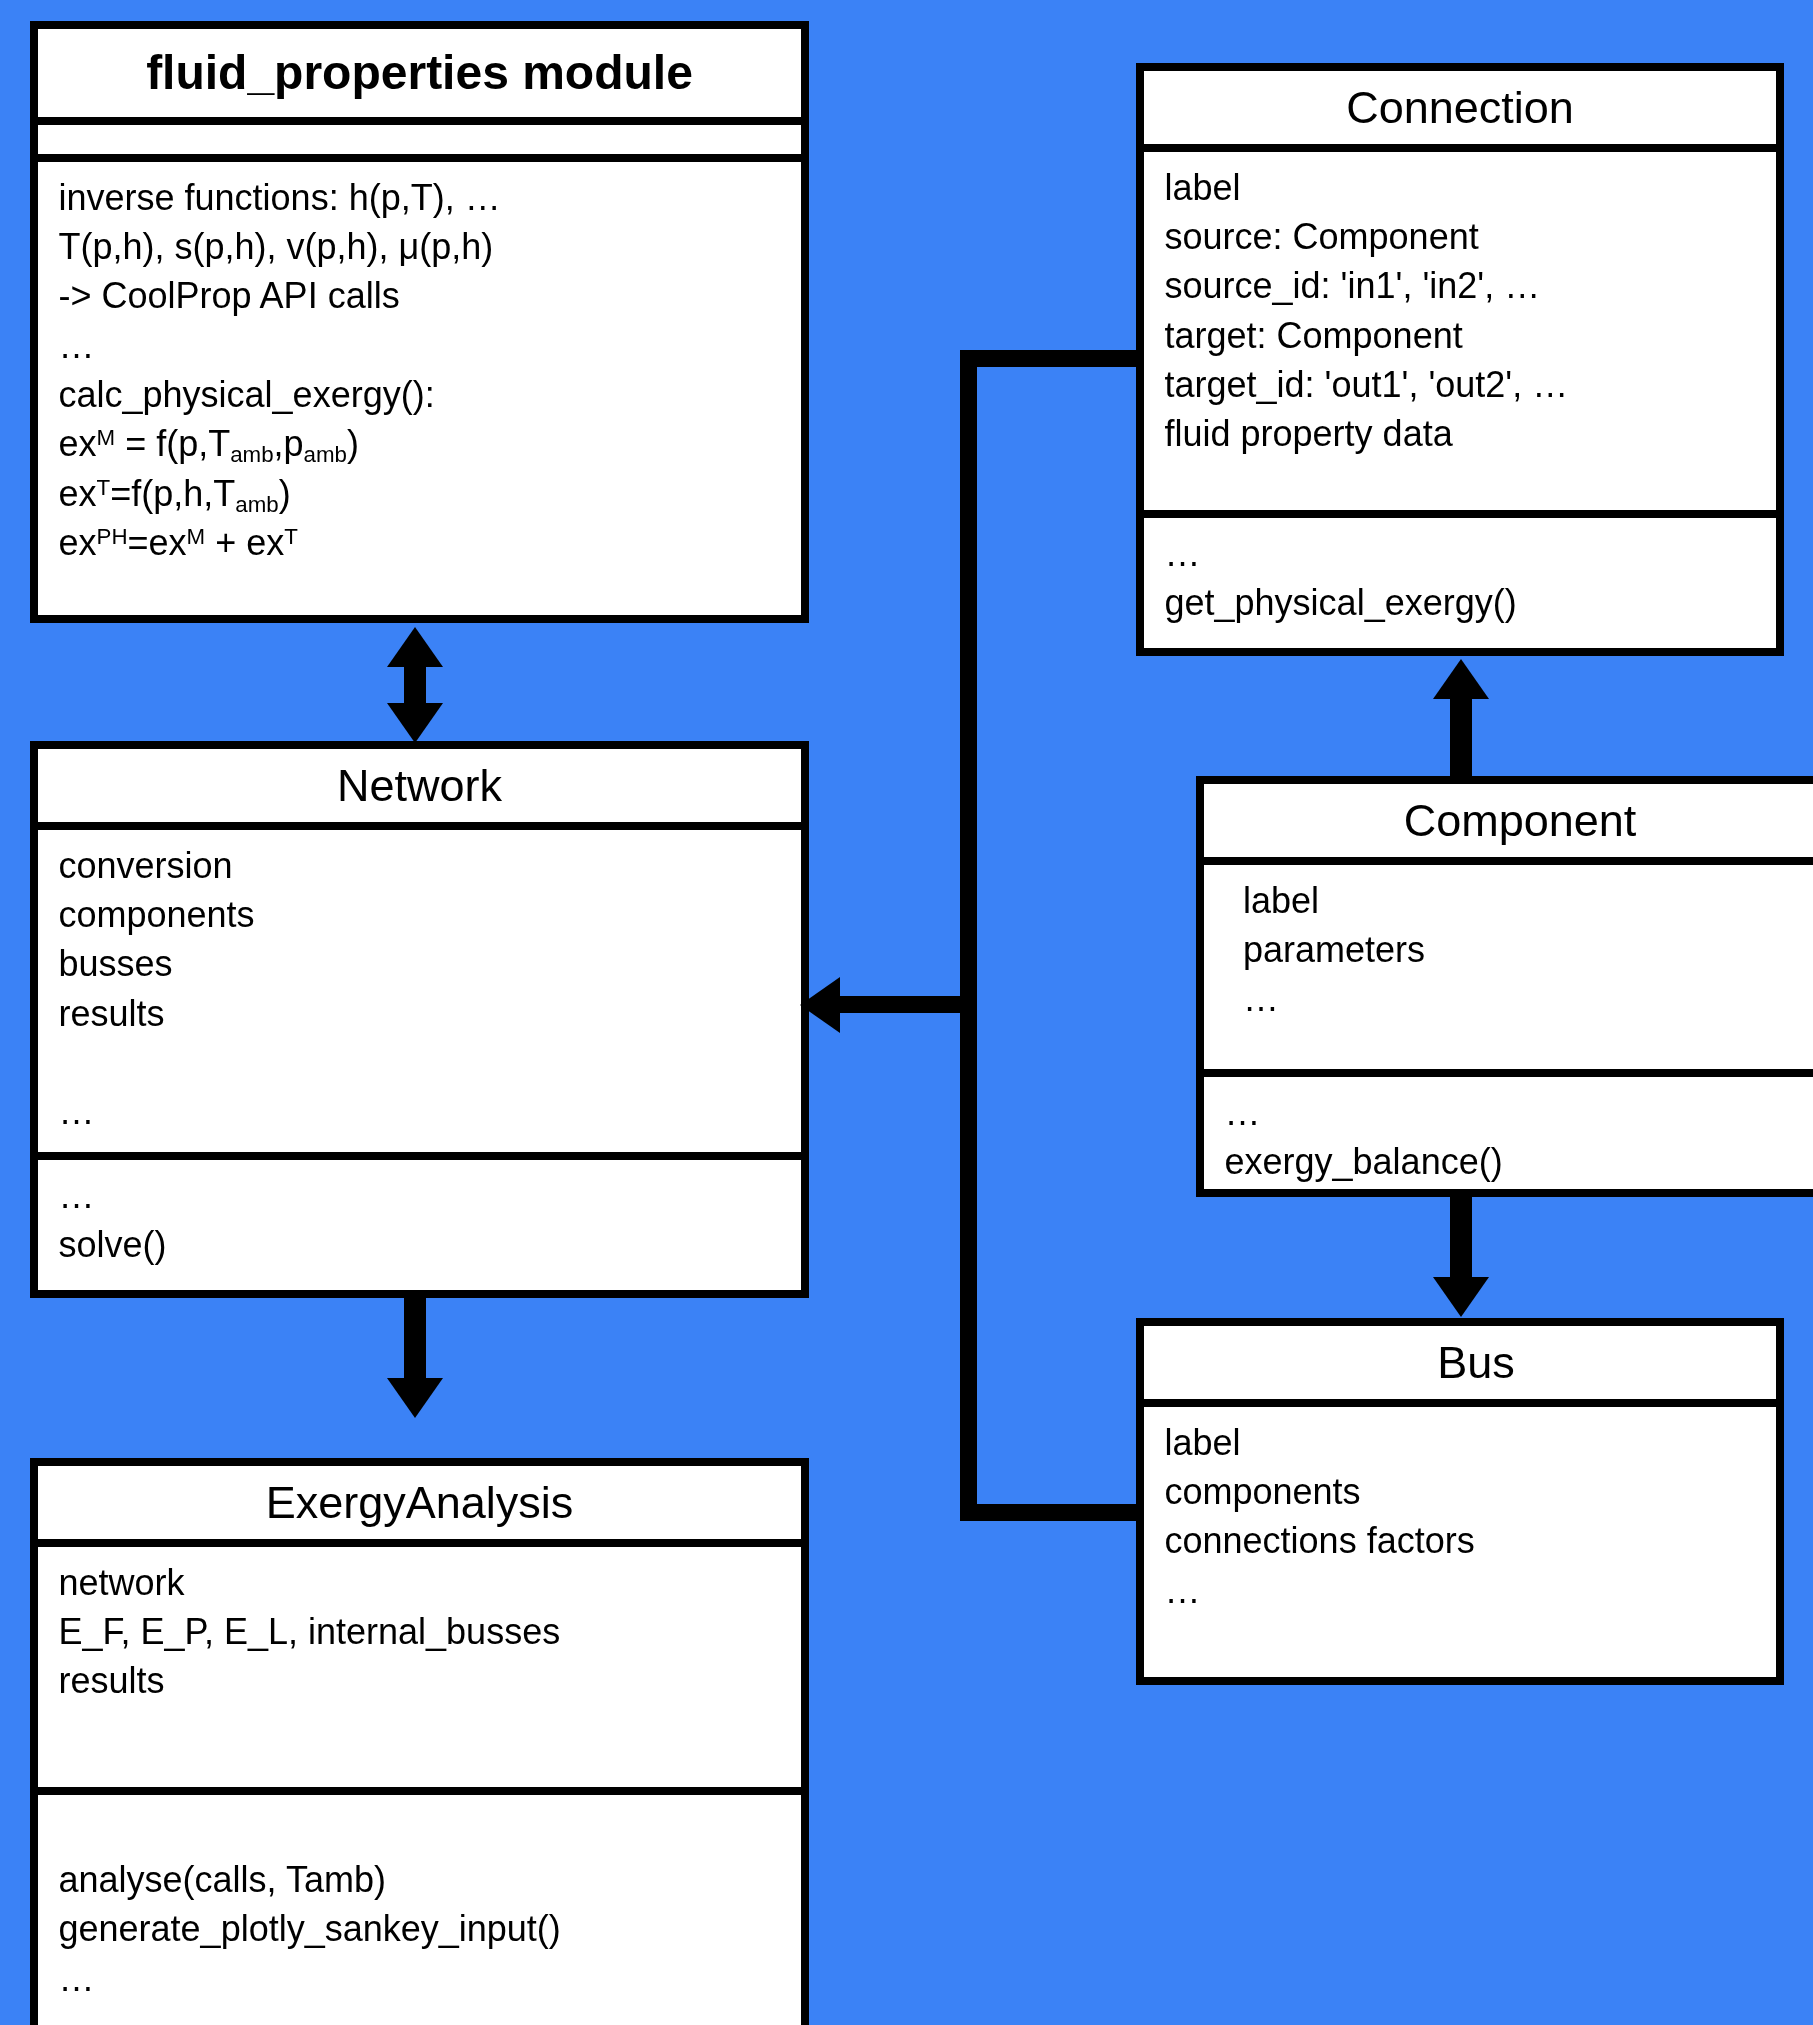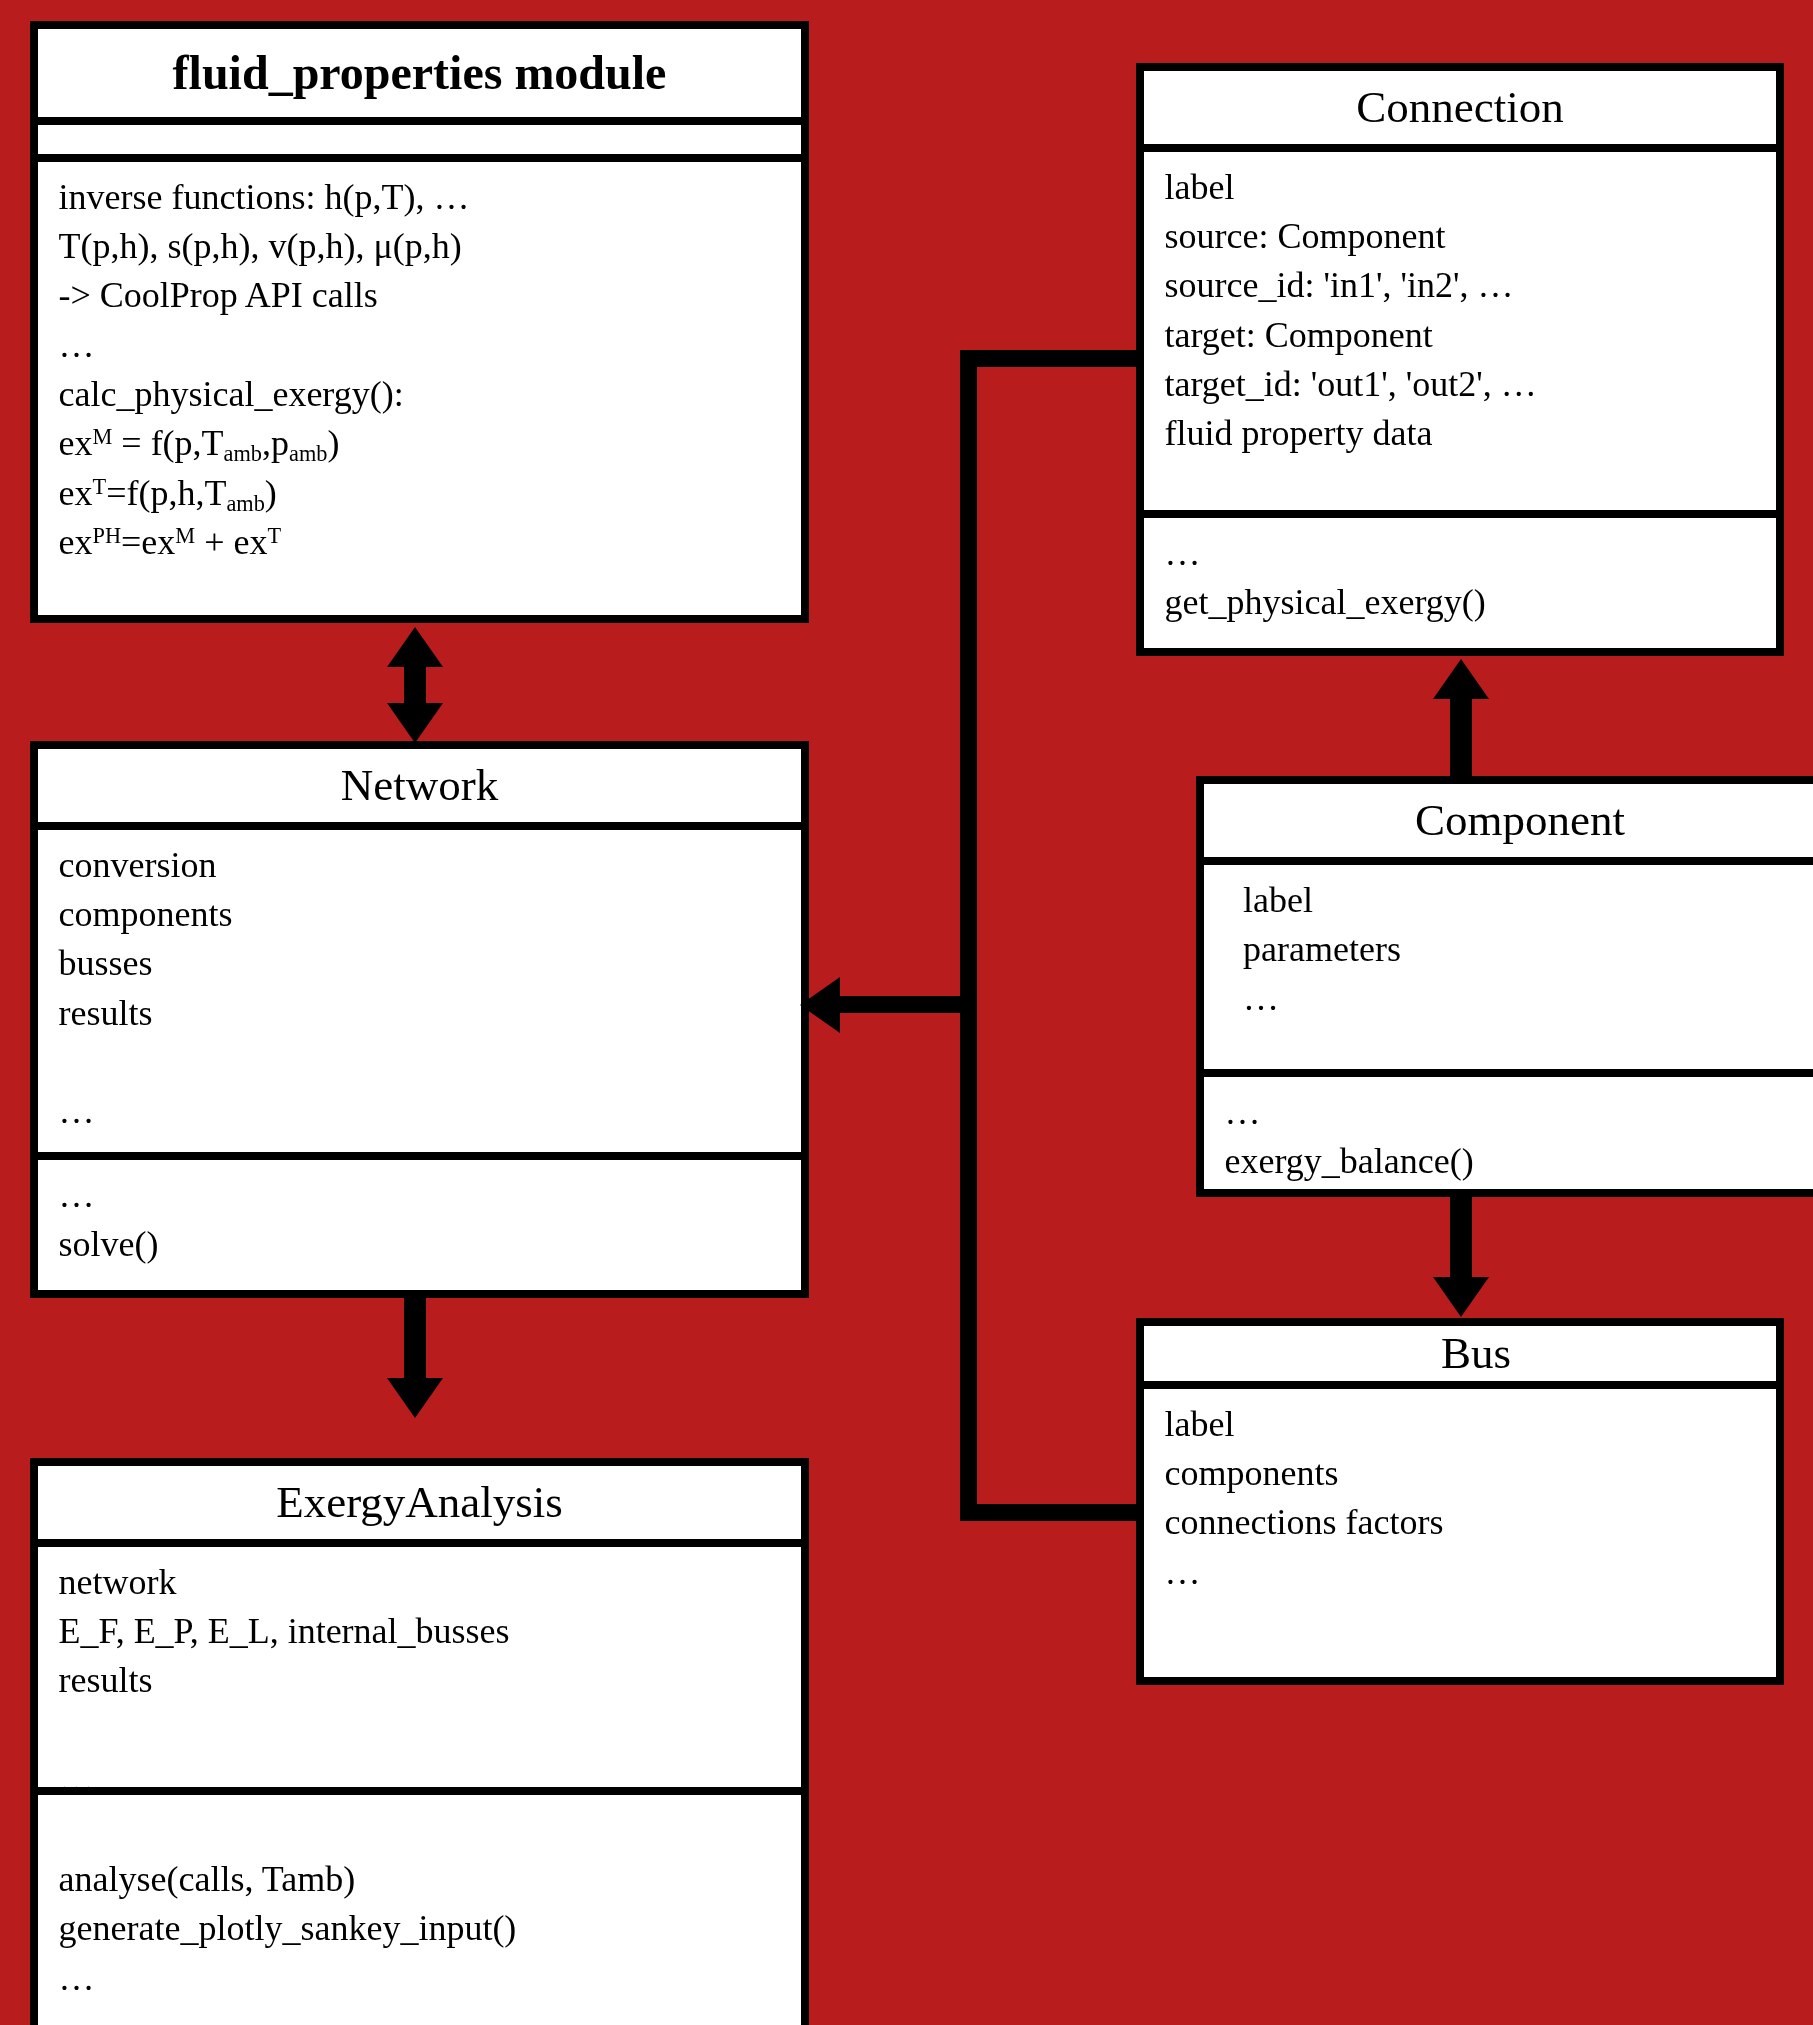--- a/index.html
+++ b/index.html
@@ -5,22 +5,22 @@
 <style>
   html, body {
     margin: 0;
     padding: 0;
     background: #ffffff;
   }
   #canvas {
     position: relative;
     width: 1813px;
     height: 2025px;
-    background: #b91c1c;
-    font-family: Liberation Serif, serif;
+    background: #3b82f6;
+    font-family: Liberation Sans, sans-serif;
     color: #000000;
     overflow: hidden;
   }
 
   
   .uml-box {
     position: absolute;
     box-sizing: border-box;
     border: 8.4px solid #000000;
     background: #ffffff;
@@ -174,21 +174,21 @@
       <div class="row">parameters</div>
       <div class="row">…</div>
     </div>
     <div class="uml-section uml-list" style="height:120px;">
       <div class="row">…</div>
       <div class="row">exergy_balance()</div>
     </div>
   </div>
 
   <div class="uml-box" style="left:1136px; top:1318px; width:648px; height:367px;">
-    <div class="uml-section uml-title" style="height:55px;margin-left:32px;">Bus</div>
+    <div class="uml-section uml-title" style="height:73px;margin-left:32px;">Bus</div>
     <div class="uml-section uml-list" style="flex:1;">
       <div class="row">label</div>
       <div class="row">components</div>
       <div class="row">connections factors</div>
       <div class="row">…</div>
     </div>
   </div>
 
   <div class="seg" style="left:404px; top:656px; width:21.7px; height:54px;"></div>
   <div class="arrow up" style="left:387px; top:627px;"></div>

